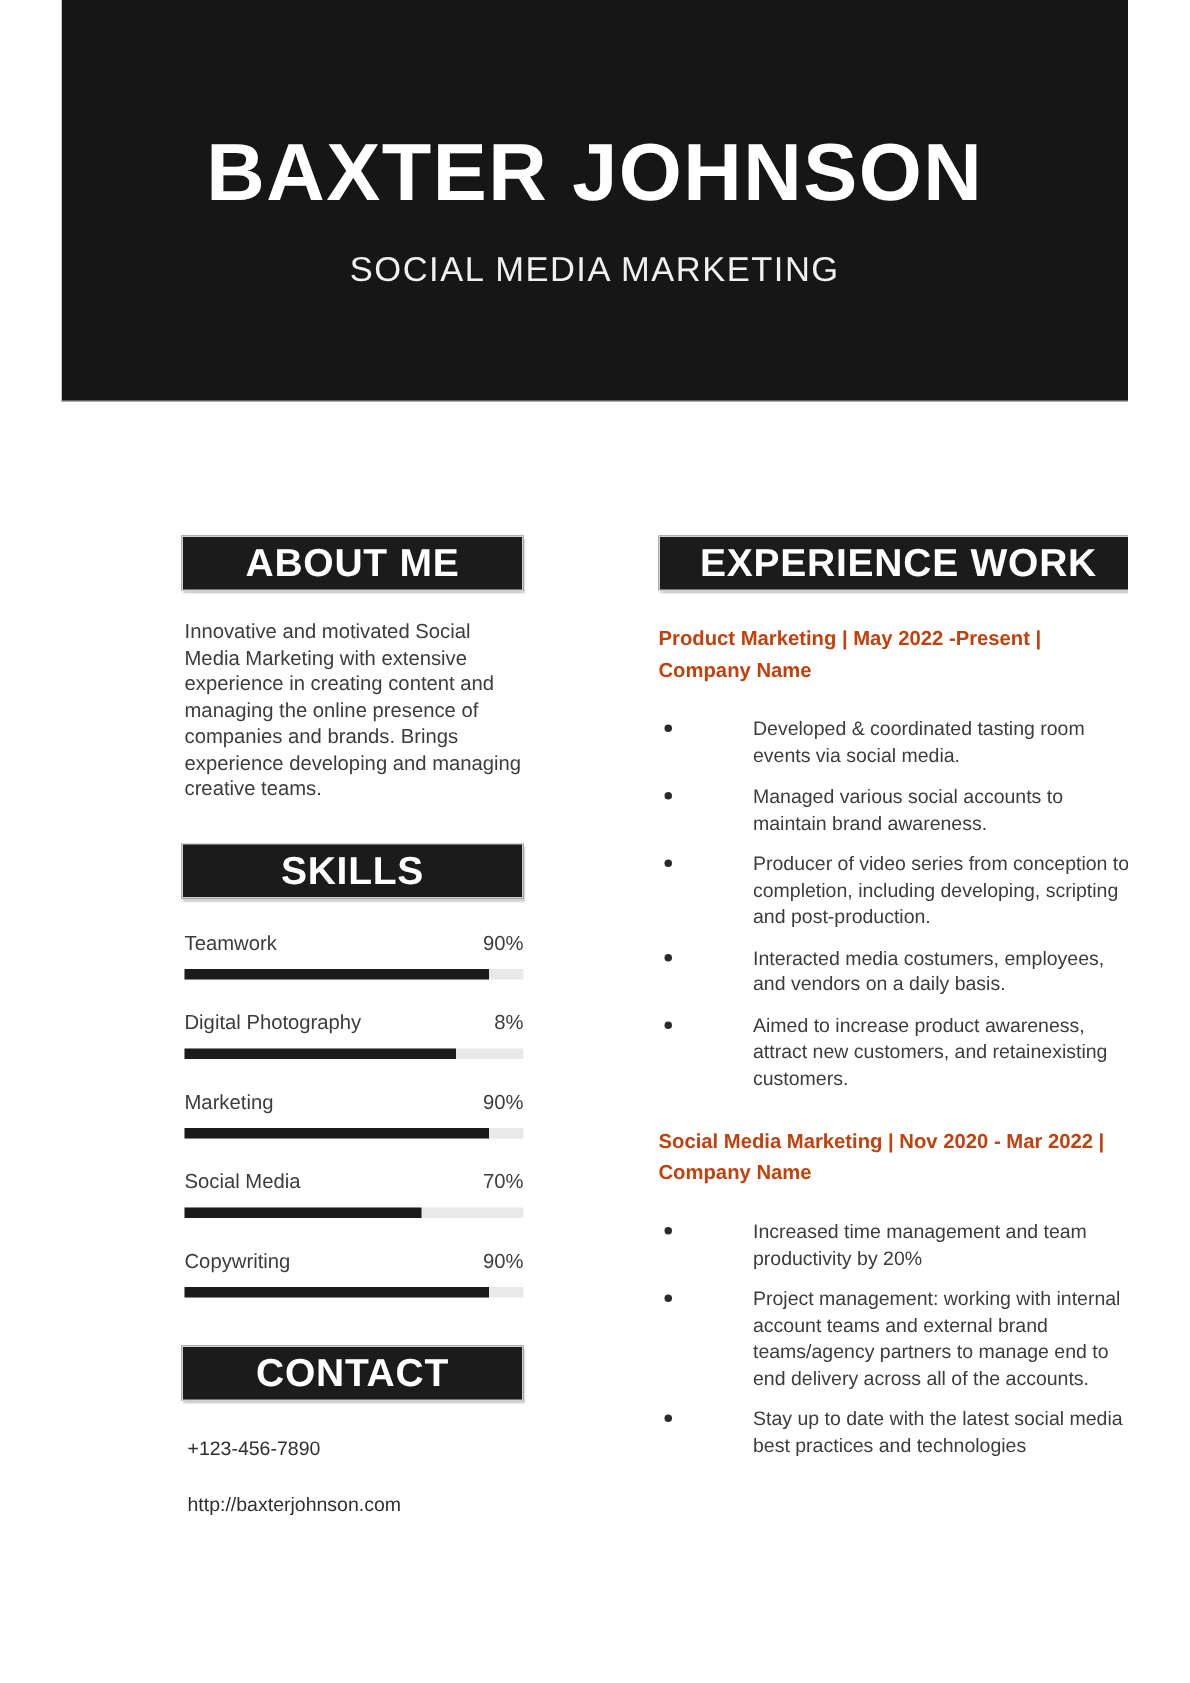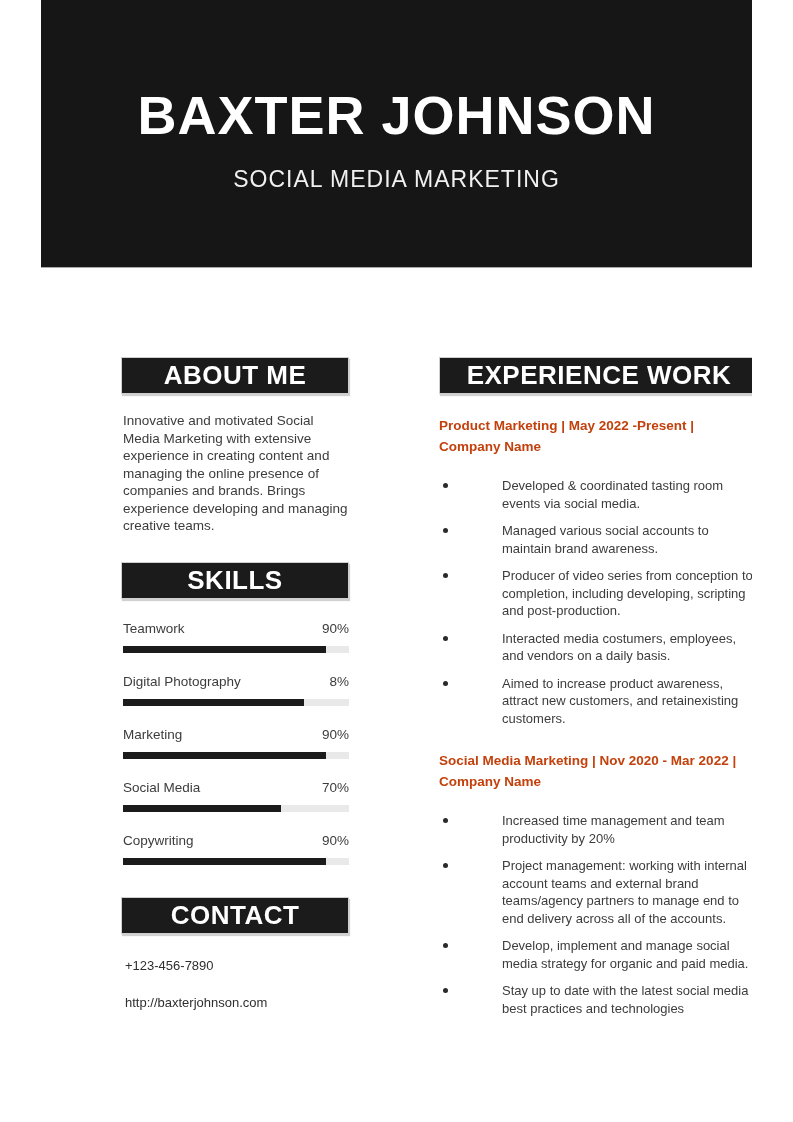--- a/index.html
+++ b/index.html
@@ -256,24 +256,20 @@
                 <li>
                   <span class="dot"></span>
                   <span>Increased time management and team productivity by 20%</span>
                 </li>
                 <li>
                   <span class="dot"></span>
                   <span>Project management: working with internal account teams and external brand teams/agency partners to manage end to end delivery across all of the accounts.</span>
                 </li>
                 <li>
                   <span class="dot"></span>
-                  <span>Develop, implement and manage social media strategy for organic and paid media.</span>
-                </li>
-                <li>
-                  <span class="dot"></span>
                   <span>Stay up to date with the latest social media best practices and technologies</span>
                 </li>
               </ul>
             </div>
           </div>
       </section>
     </main>
 
   </div>
 </div>

